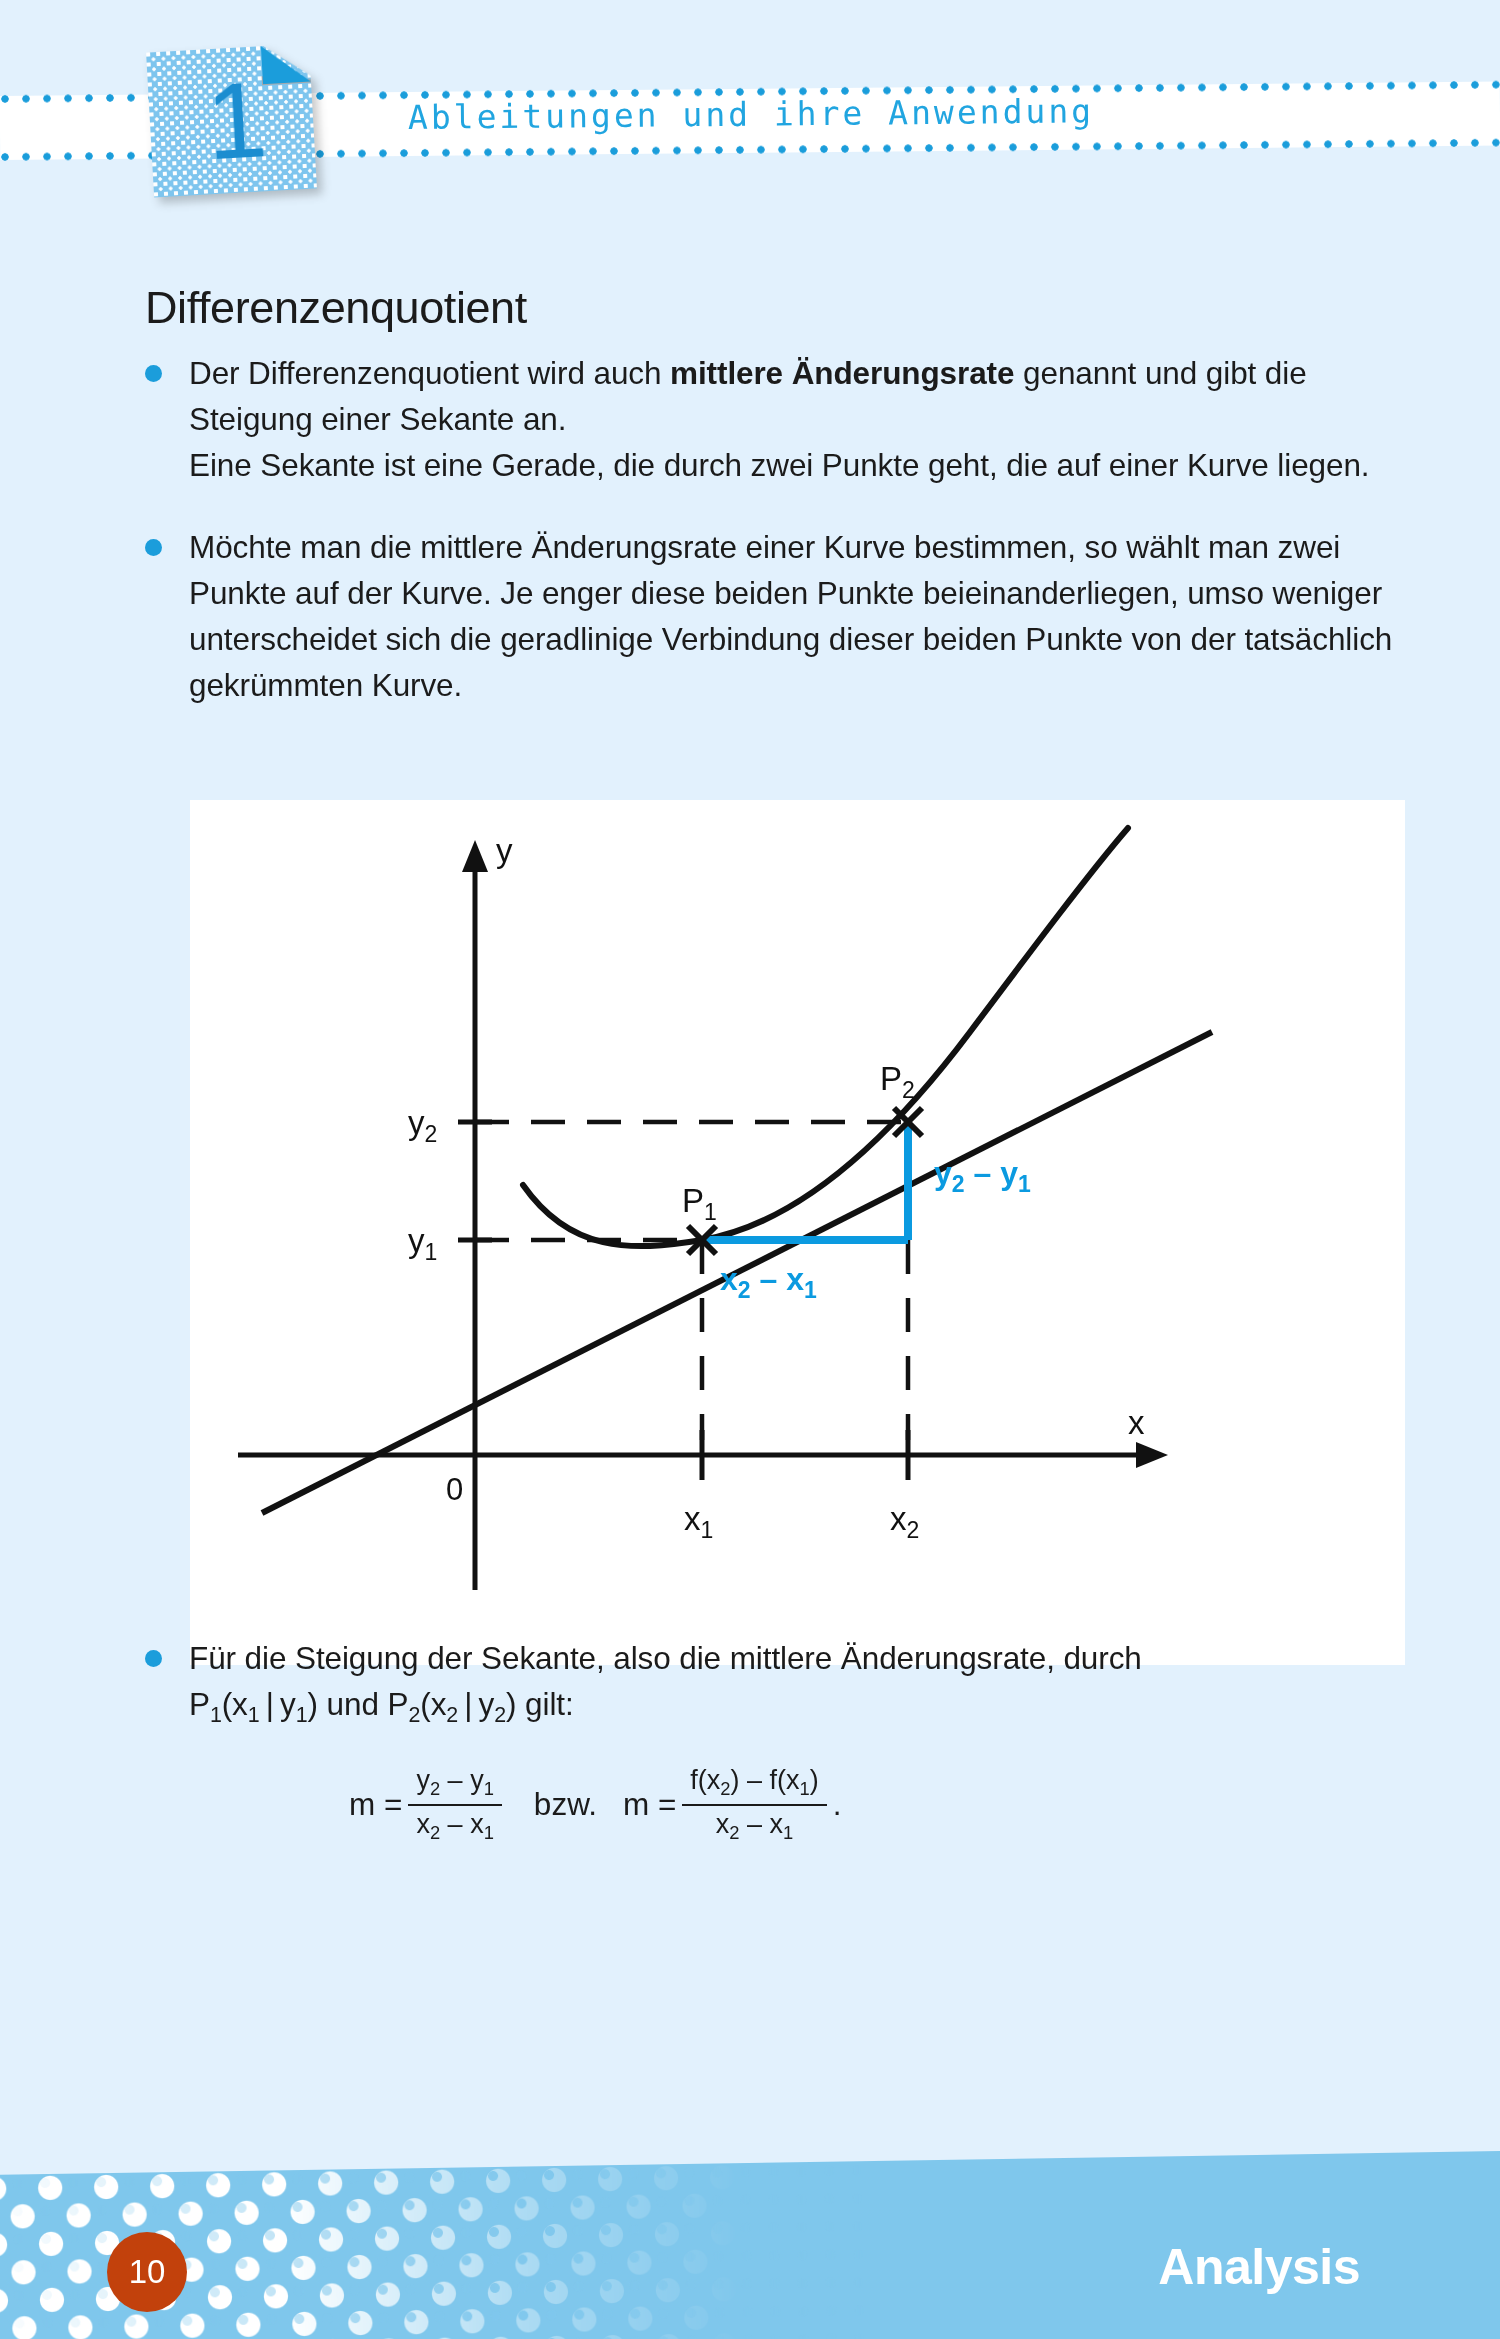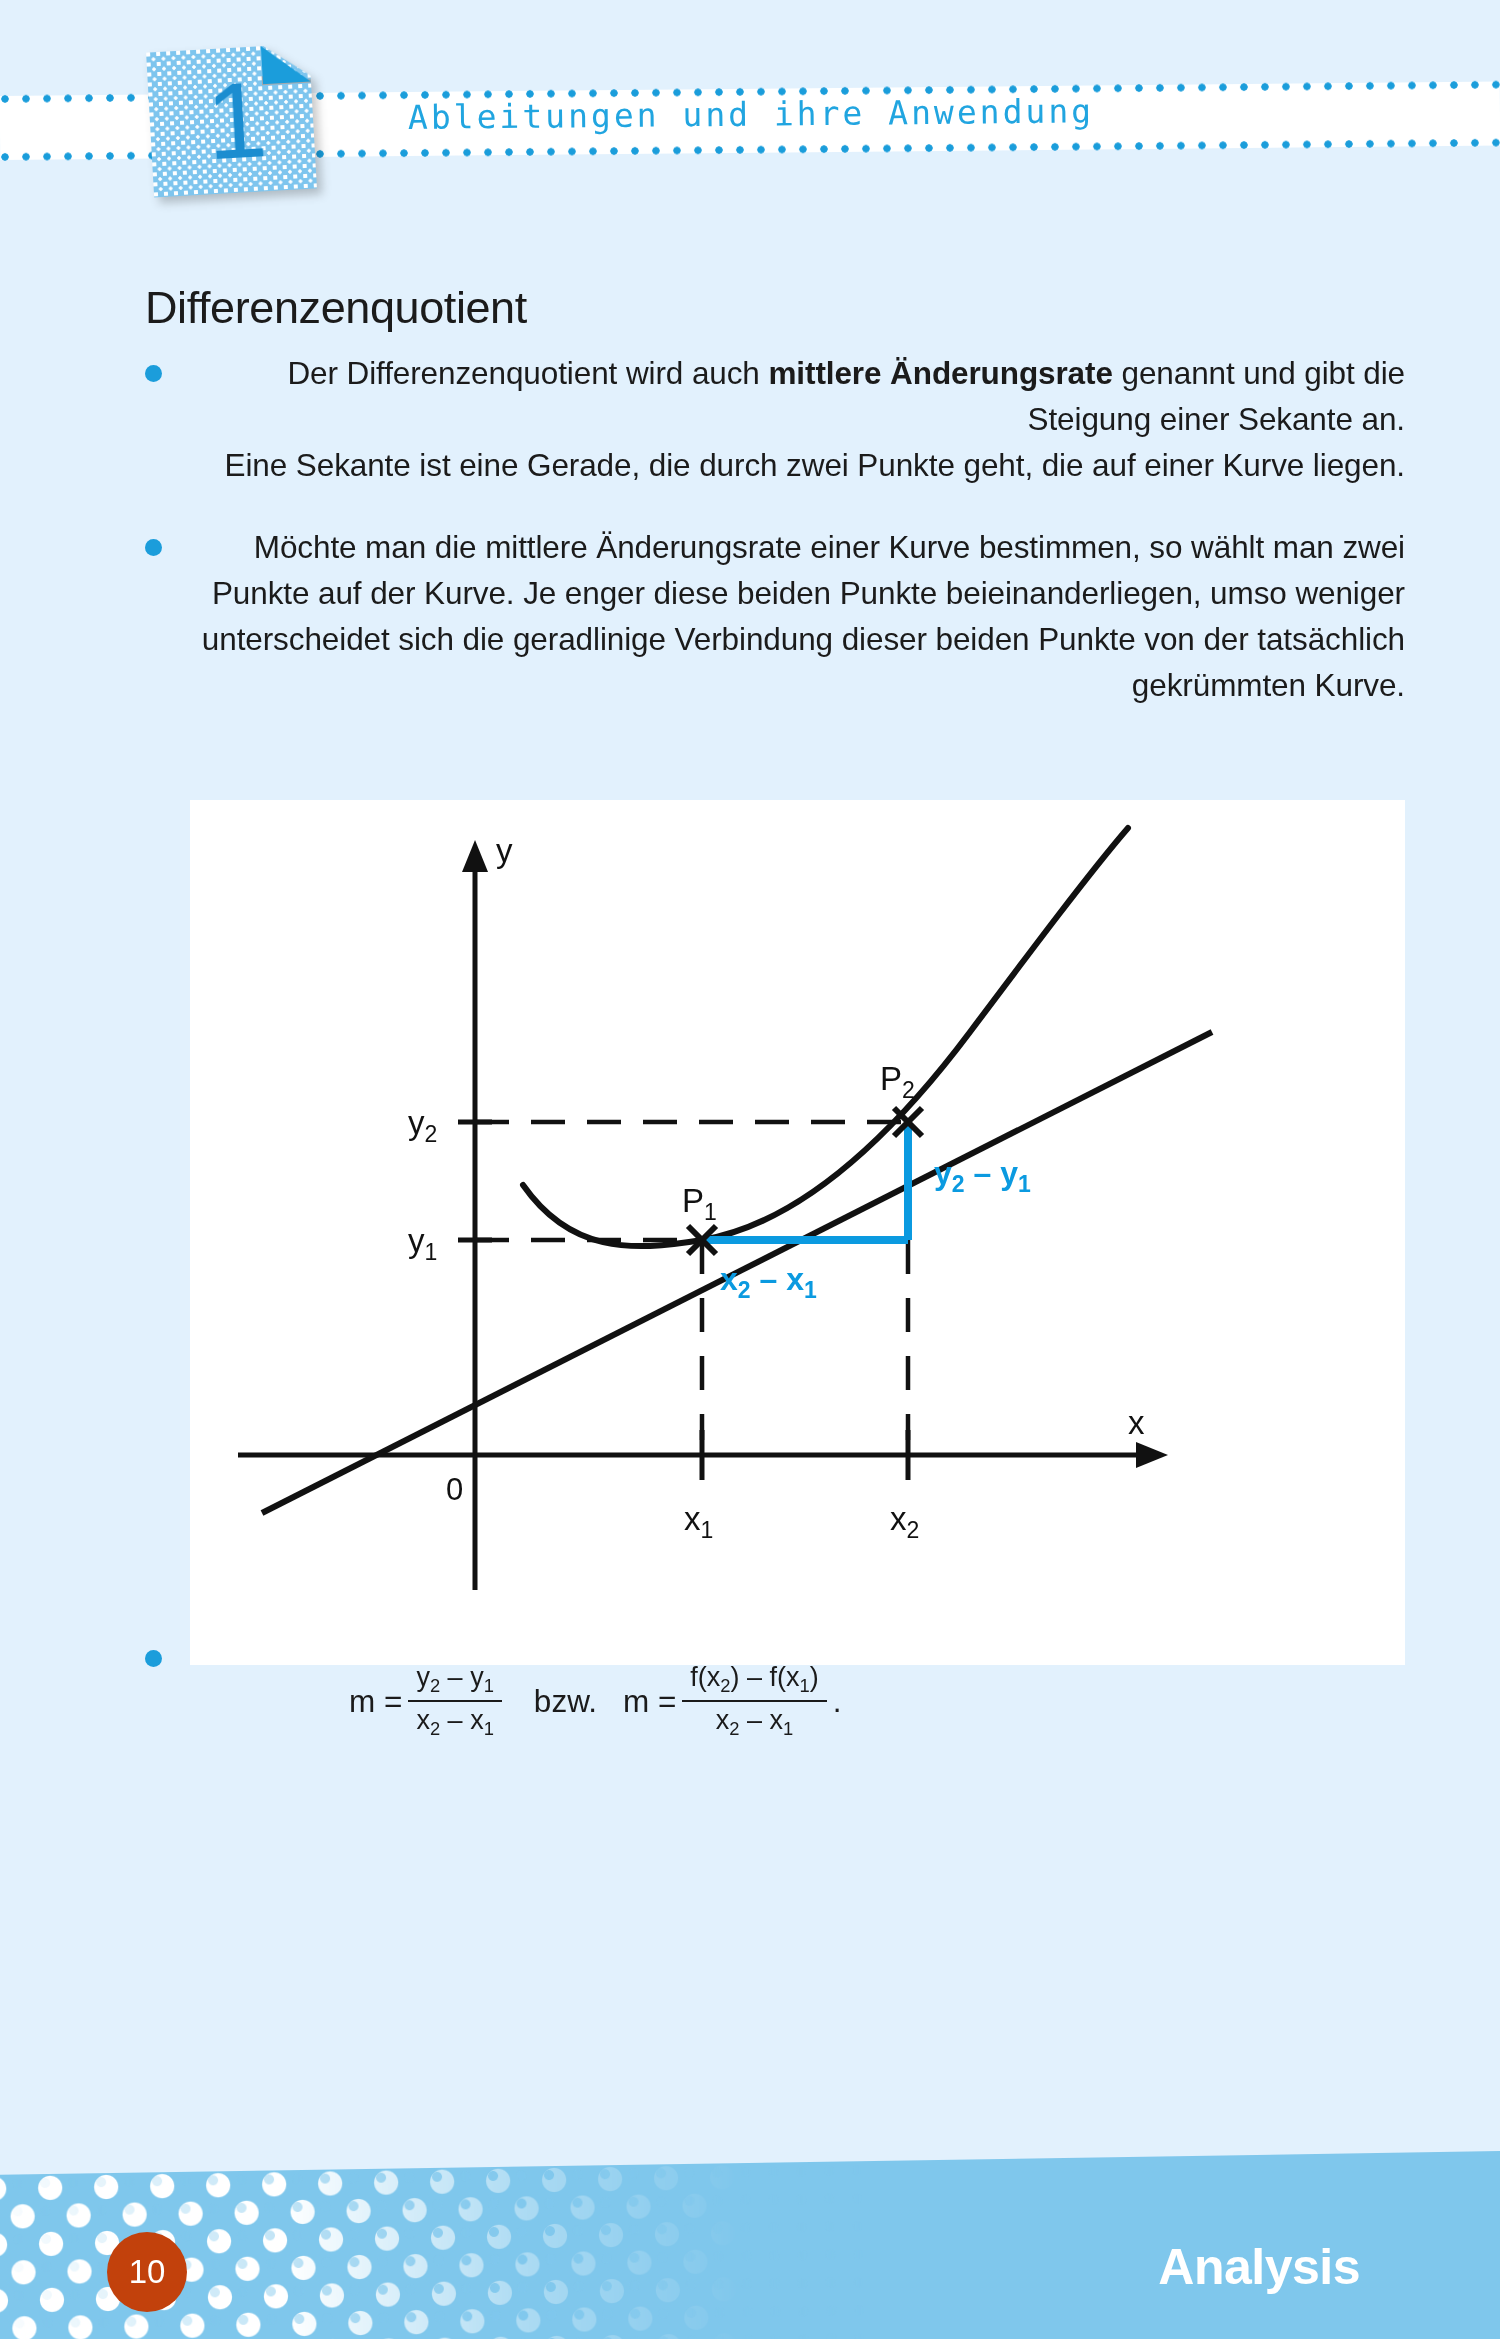--- a/index.html
+++ b/index.html
@@ -139,21 +139,20 @@
     font-weight: normal;
     color: #1b1b1b;
     letter-spacing: -0.4px;
   }
 
   .bullet-list {
     position: absolute;
     left: 145px;
     top: 140px;
     width: 1260px;
-    text-align: right;
   }
   .bullet-item {
     position: relative;
     padding-left: 44px;
     margin-bottom: 36px;
   }
   .bullet-dot {
     position: absolute;
     left: 0;
     top: 15px;
@@ -377,20 +376,21 @@
         <line x1="704" y1="308" x2="732" y2="336" stroke="#111" stroke-width="6"></line>
         <line x1="732" y1="308" x2="704" y2="336" stroke="#111" stroke-width="6"></line>
       </g>
       <text x="690" y="290" font-family="'Liberation Sans',sans-serif" font-size="33" fill="#111">P<tspan font-size="23" dy="8">2</tspan></text>
 
     </svg>
   </div>
 
   <div class="formula-bullet">
     <span class="bullet-dot"></span>
+    <div class="bullet-text">Für die Steigung der Sekante, also die mittlere Änderungsrate, durch<br>P<sub>1</sub>(x<sub>1</sub> | y<sub>1</sub>) und P<sub>2</sub>(x<sub>2</sub> | y<sub>2</sub>) gilt:</div>
 
     <div class="formula-row">
       <span>m =</span>
       <span class="frac">
         <span class="num">y<sub>2</sub> – y<sub>1</sub></span>
         <span class="den">x<sub>2</sub> – x<sub>1</sub></span>
       </span>
       <span class="bzw">bzw.</span>
       <span>m =</span>
       <span class="frac">

